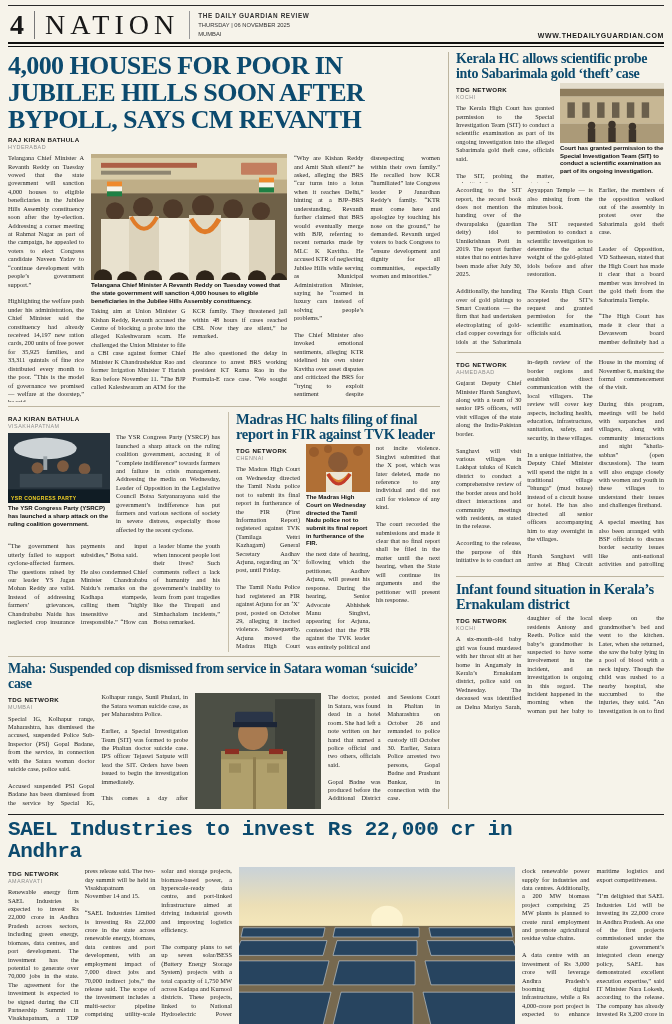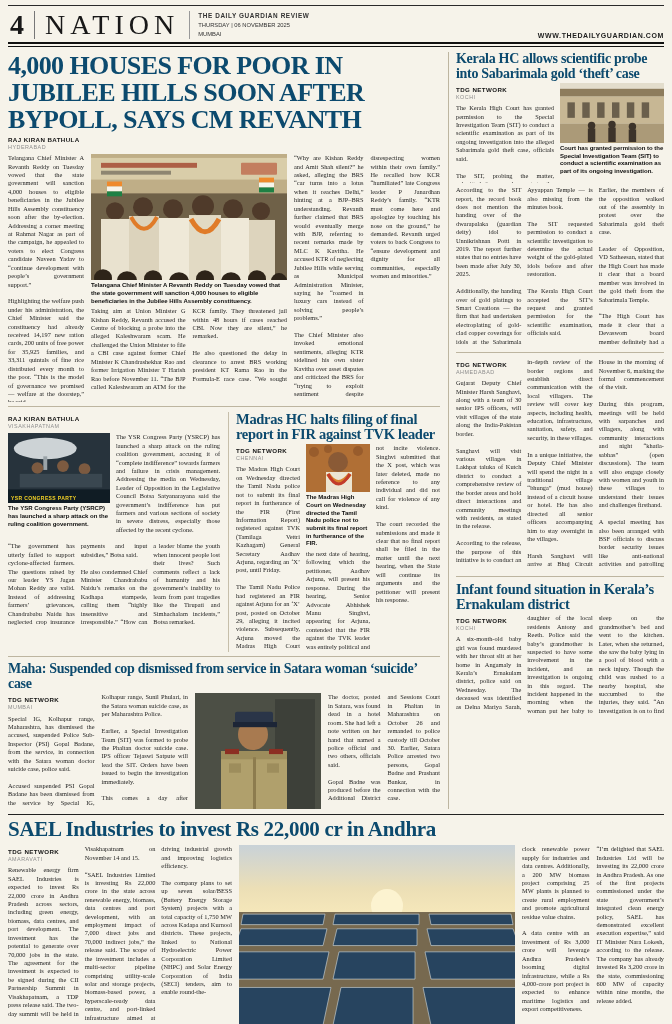--- a/index.html
+++ b/index.html
@@ -69,21 +69,21 @@
   .kerala-photo { height:60px; }
   .kerala-body { height:162px; overflow:hidden; }
 
   
   .guj-body { height:214px; overflow:hidden; }
   .infant-body { height:104px; overflow:hidden; }
 
   
   .heavy-rule { border-top:1.5px solid #222; margin:5px 0 4px; }
   .sael-grid { display:grid; grid-template-columns:224px 276px 1fr; grid-template-rows:auto 1fr; grid-template-areas:"h h ." "l p r"; gap:4px 7px; height:206px; overflow:hidden; }
-  .sael-head { grid-area:h; }
+  .sael-head { grid-area:h;font-family:Liberation Mono, monospace; }
   .sael-left { grid-area:l; overflow:hidden; }
   .sael-photo { grid-area:p; }
   .sael-right { grid-area:r; overflow:hidden; }
 </style>
 </head>
 <body>
 
 <div class="page">
   <div class="top-line"></div>
 

